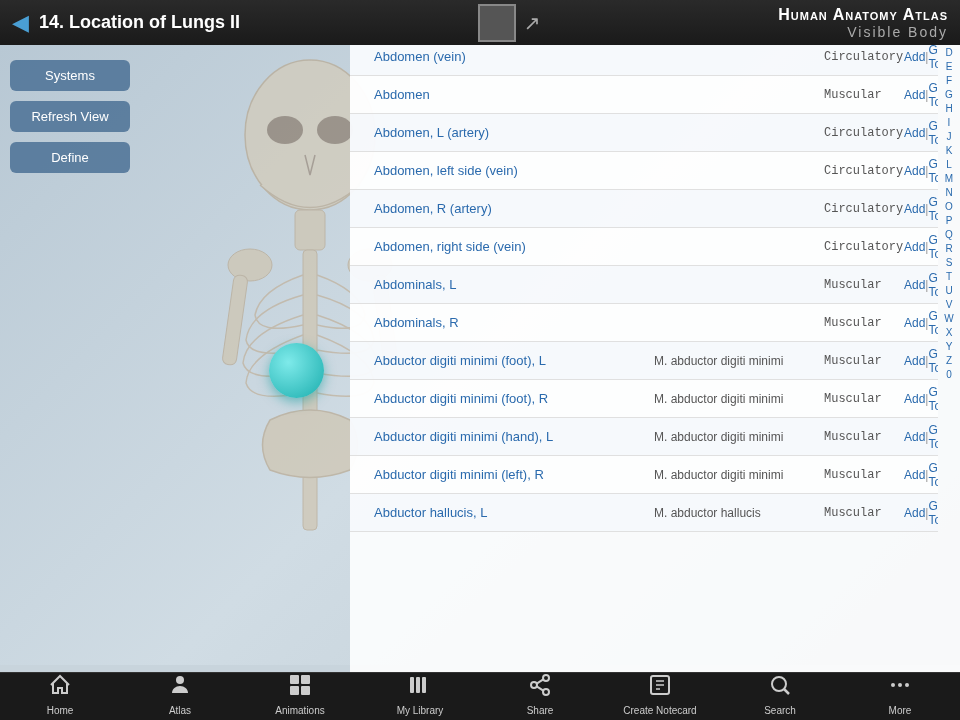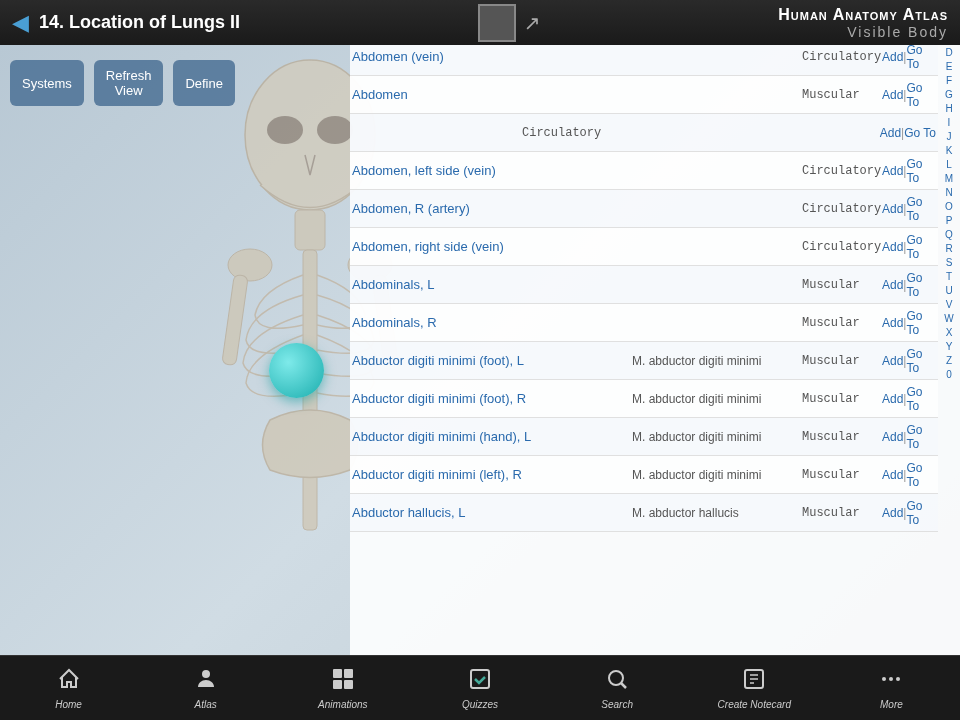--- a/index.html
+++ b/index.html
@@ -18,21 +18,21 @@
     #header-center { display: flex; align-items: center; gap: 8px; }
     #thumbnail-box { width: 38px; height: 38px; background: #555; border: 2px solid #888; }
     #rotate-icon { color: #aaa; font-size: 20px; }
     #header-right { color: white; text-align: right; }
     #header-right .brand-main { font-size: 16px; font-variant: small-caps; font-weight: bold; letter-spacing: 1px; }
     #header-right .brand-sub { font-size: 14px; color: #aaa; letter-spacing: 2px; }
 
     
     #sidebar {
       position: absolute; top: 45px; left: 0; width: 140px; padding: 15px 10px;
-      display: flex; flex-direction: row; gap: 10px; z-index: 50;
+      display: flex; flex-direction: column; gap: 10px; z-index: 50;
     }
     .sidebar-btn {
       background: rgba(60, 100, 140, 0.75);
       color: white; border: none; border-radius: 6px;
       padding: 8px 12px; font-size: 13px; cursor: pointer;
       text-align: center;
     }
 
     
     #canvas-area {
@@ -64,21 +64,21 @@
       font-size: 10px; color: #2a6aad; cursor: pointer; line-height: 1.4;
       font-weight: 500;
     }
 
     
     #list-container {
       flex: 1; overflow-y: auto; margin-right: 22px;
     }
     .list-row {
       display: flex; align-items: center;
-      padding: 0 2px; height: 38px; border-bottom: 1px solid #e0e0e0;
+      padding: 0 24px; height: 38px; border-bottom: 1px solid #e0e0e0;
       background: rgba(255,255,255,0.7);
     }
     .list-row:nth-child(even) { background: rgba(245,248,252,0.7); }
     .row-name {
       flex: 0 0 280px; font-size: 13px; color: #2a6aad; cursor: pointer;
     }
     .row-sub {
       flex: 0 0 170px; font-size: 12px; color: #555;
     }
     .row-system {
@@ -86,23 +86,23 @@
     }
     .row-actions {
       flex: 1; display: flex; align-items: center; justify-content: flex-end;
       font-size: 12px; color: #2a6aad;
     }
     .row-action-link { cursor: pointer; color: #2a6aad; }
     .row-separator { color: #999; }
 
     
     #bottom-nav {
-      position: absolute; bottom: 0; left: 0; right: 0; height: 65px;
-      background: #1a1a1a; display: flex; align-items: center;
-      border-top: 1px solid #333; z-index: 100; font-style: italic;
+      position: absolute; bottom: 0; left: 0; right: 0; height: 48px;
+      background: #1a1a1a; display: flex; align-items: flex-start;
+      border-top: 1px solid #333; z-index: 100;
     }
     .nav-item {
       flex: 1; display: flex; flex-direction: column; align-items: center;
       justify-content: center; gap: 2px; cursor: pointer; color: #ccc;
       font-size: 10px;
     }
     .nav-icon { font-size: 22px; color: #ccc; }
     .nav-label { font-size: 10px; color: #ccc; }
 
     
@@ -210,20 +210,21 @@
         <span class="row-name">Abdomen</span>
         <span class="row-sub"></span>
         <span class="row-system">Muscular</span>
         <span class="row-actions">
           <span class="row-action-link">Add</span>
           <span class="row-separator">|</span>
           <span class="row-action-link">Go To</span>
         </span>
       </div>
       <div class="list-row">
+        <span class="row-name">Abdomen, L (artery)</span>
         <span class="row-sub"></span>
         <span class="row-system">Circulatory</span>
         <span class="row-actions">
           <span class="row-action-link">Add</span>
           <span class="row-separator">|</span>
           <span class="row-action-link">Go To</span>
         </span>
       </div>
       <div class="list-row">
         <span class="row-name">Abdomen, left side (vein)</span>
@@ -377,43 +378,54 @@
     <div class="nav-item">
       <span class="nav-icon"><svg width="24" height="24" viewBox="0 0 24 24" fill="#ccc">
           <rect x="2" y="2" width="9" height="9" rx="1"></rect>
           <rect x="13" y="2" width="9" height="9" rx="1"></rect>
           <rect x="2" y="13" width="9" height="9" rx="1"></rect>
           <rect x="13" y="13" width="9" height="9" rx="1"></rect>
         </svg></span>
       <span class="nav-label">Animations</span>
     </div>
     <div class="nav-item">
+      <span class="nav-icon"><svg width="24" height="24" viewBox="0 0 24 24" fill="#ccc">
+          <rect x="2" y="4" width="4" height="16" rx="1"></rect>
+          <rect x="8" y="4" width="4" height="16" rx="1"></rect>
+          <rect x="14" y="4" width="4" height="16" rx="1"></rect>
+        </svg></span>
+      <span class="nav-label">My Library</span>
+    </div>
+    <div class="nav-item">
       <span class="nav-icon"><svg width="24" height="24" viewBox="0 0 24 24" fill="none">
-          <rect x="3" y="3" width="18" height="18" rx="2" stroke="#ccc" stroke-width="2"></rect>
-          <path d="M7 12l4 4 6-6" stroke="#4a9" stroke-width="2.5"></path>
-        </svg></span>
-      <span class="nav-label">Quizzes</span>
-    </div>
-    <div class="nav-item">
-      <span class="nav-icon"><svg width="24" height="24" viewBox="0 0 24 24" fill="none">
-          <circle cx="11" cy="11" r="7" stroke="#ccc" stroke-width="2"></circle>
-          <line x1="16" y1="16" x2="21" y2="21" stroke="#ccc" stroke-width="2.5"></line>
-        </svg></span>
-      <span class="nav-label">Search</span>
+          <circle cx="18" cy="5" r="3" stroke="#ccc" stroke-width="2"></circle>
+          <circle cx="6" cy="12" r="3" stroke="#ccc" stroke-width="2"></circle>
+          <circle cx="18" cy="19" r="3" stroke="#ccc" stroke-width="2"></circle>
+          <line x1="8.7" y1="10.7" x2="15.3" y2="6.3" stroke="#ccc" stroke-width="2"></line>
+          <line x1="8.7" y1="13.3" x2="15.3" y2="17.7" stroke="#ccc" stroke-width="2"></line>
+        </svg></span>
+      <span class="nav-label">Share</span>
     </div>
     <div class="nav-item">
       <span class="nav-icon"><svg width="24" height="24" viewBox="0 0 24 24" fill="none">
           <rect x="3" y="3" width="18" height="18" rx="2" stroke="#ccc" stroke-width="2"></rect>
           <line x1="8" y1="8" x2="16" y2="8" stroke="#ccc" stroke-width="1.5"></line>
           <line x1="8" y1="12" x2="16" y2="12" stroke="#ccc" stroke-width="1.5"></line>
           <line x1="8" y1="16" x2="12" y2="16" stroke="#ccc" stroke-width="1.5"></line>
         </svg></span>
       <span class="nav-label">Create Notecard</span>
     </div>
     <div class="nav-item">
+      <span class="nav-icon"><svg width="24" height="24" viewBox="0 0 24 24" fill="none">
+          <circle cx="11" cy="11" r="7" stroke="#ccc" stroke-width="2"></circle>
+          <line x1="16" y1="16" x2="21" y2="21" stroke="#ccc" stroke-width="2.5"></line>
+        </svg></span>
+      <span class="nav-label">Search</span>
+    </div>
+    <div class="nav-item">
       <span class="nav-icon"><svg width="24" height="24" viewBox="0 0 24 24" fill="#ccc">
           <circle cx="5" cy="12" r="2"></circle>
           <circle cx="12" cy="12" r="2"></circle>
           <circle cx="19" cy="12" r="2"></circle>
         </svg></span>
       <span class="nav-label">More</span>
     </div>
   </div>
 
 </body></html>

